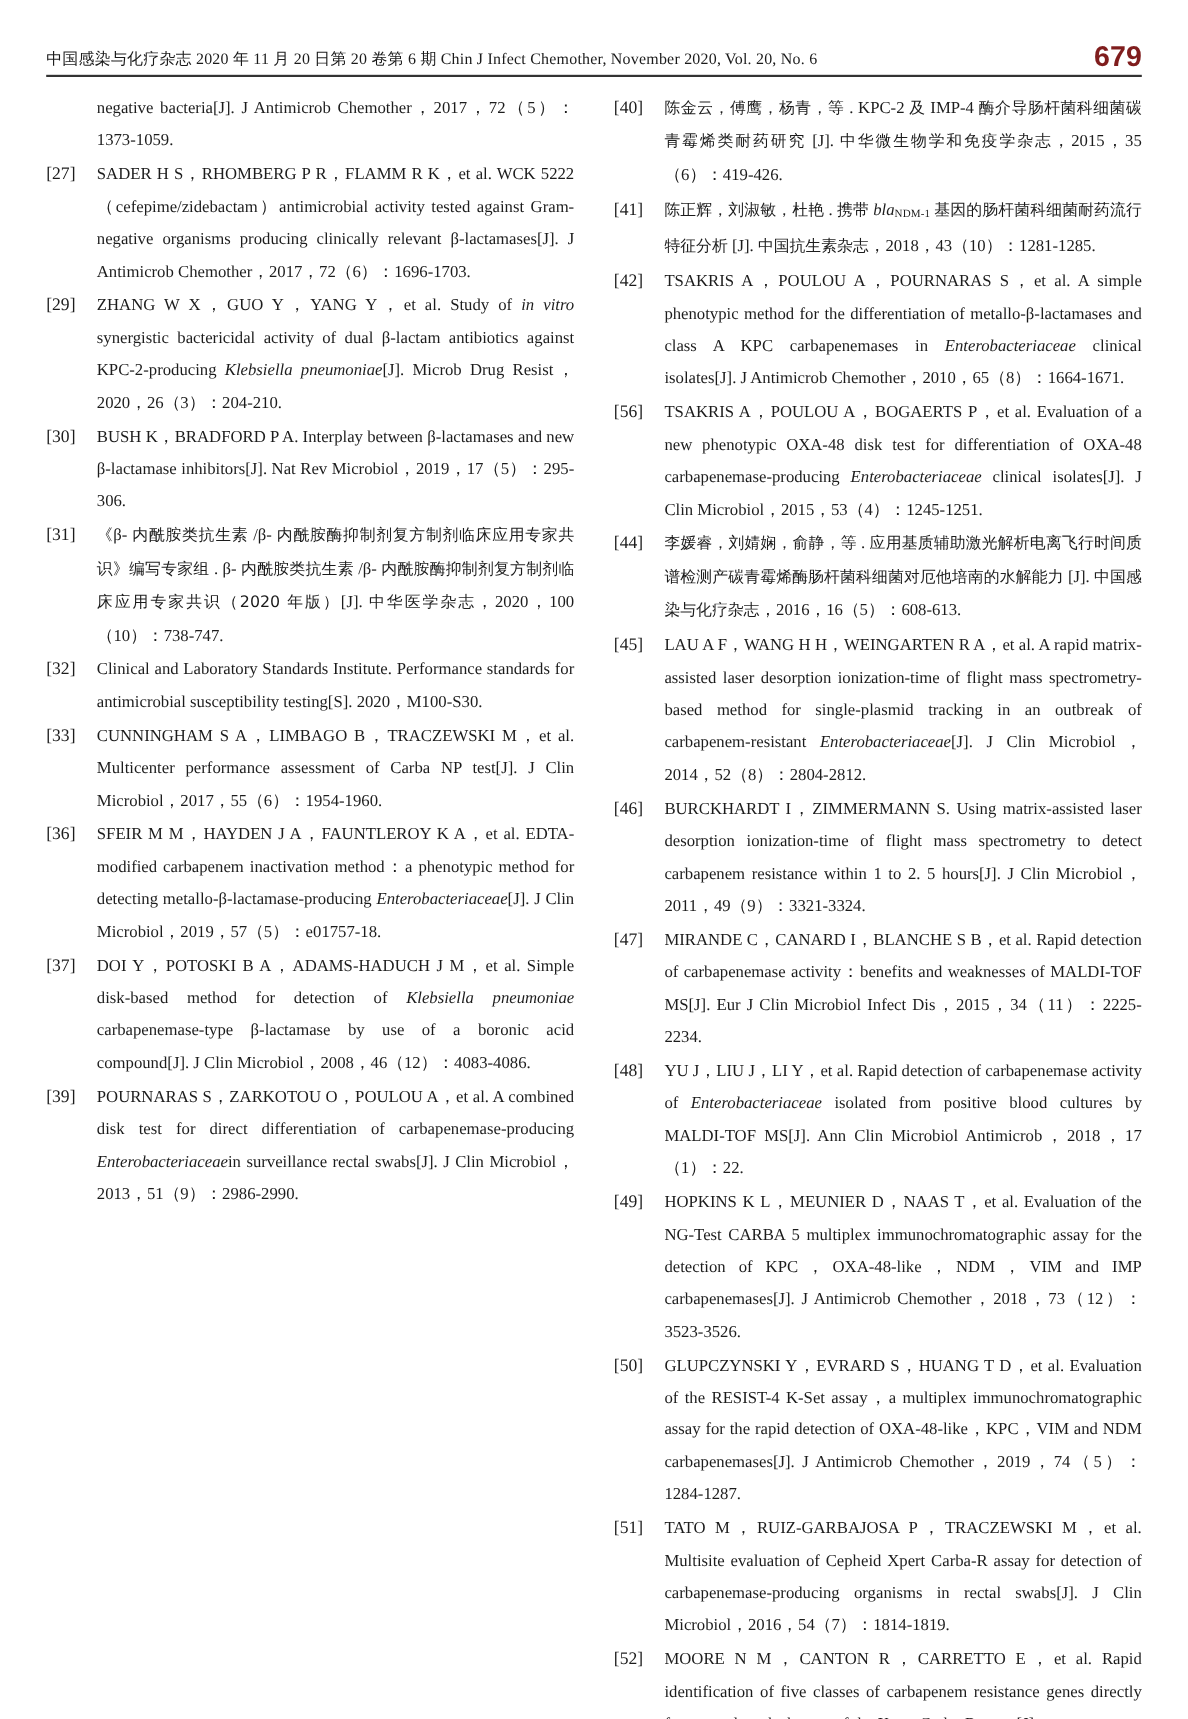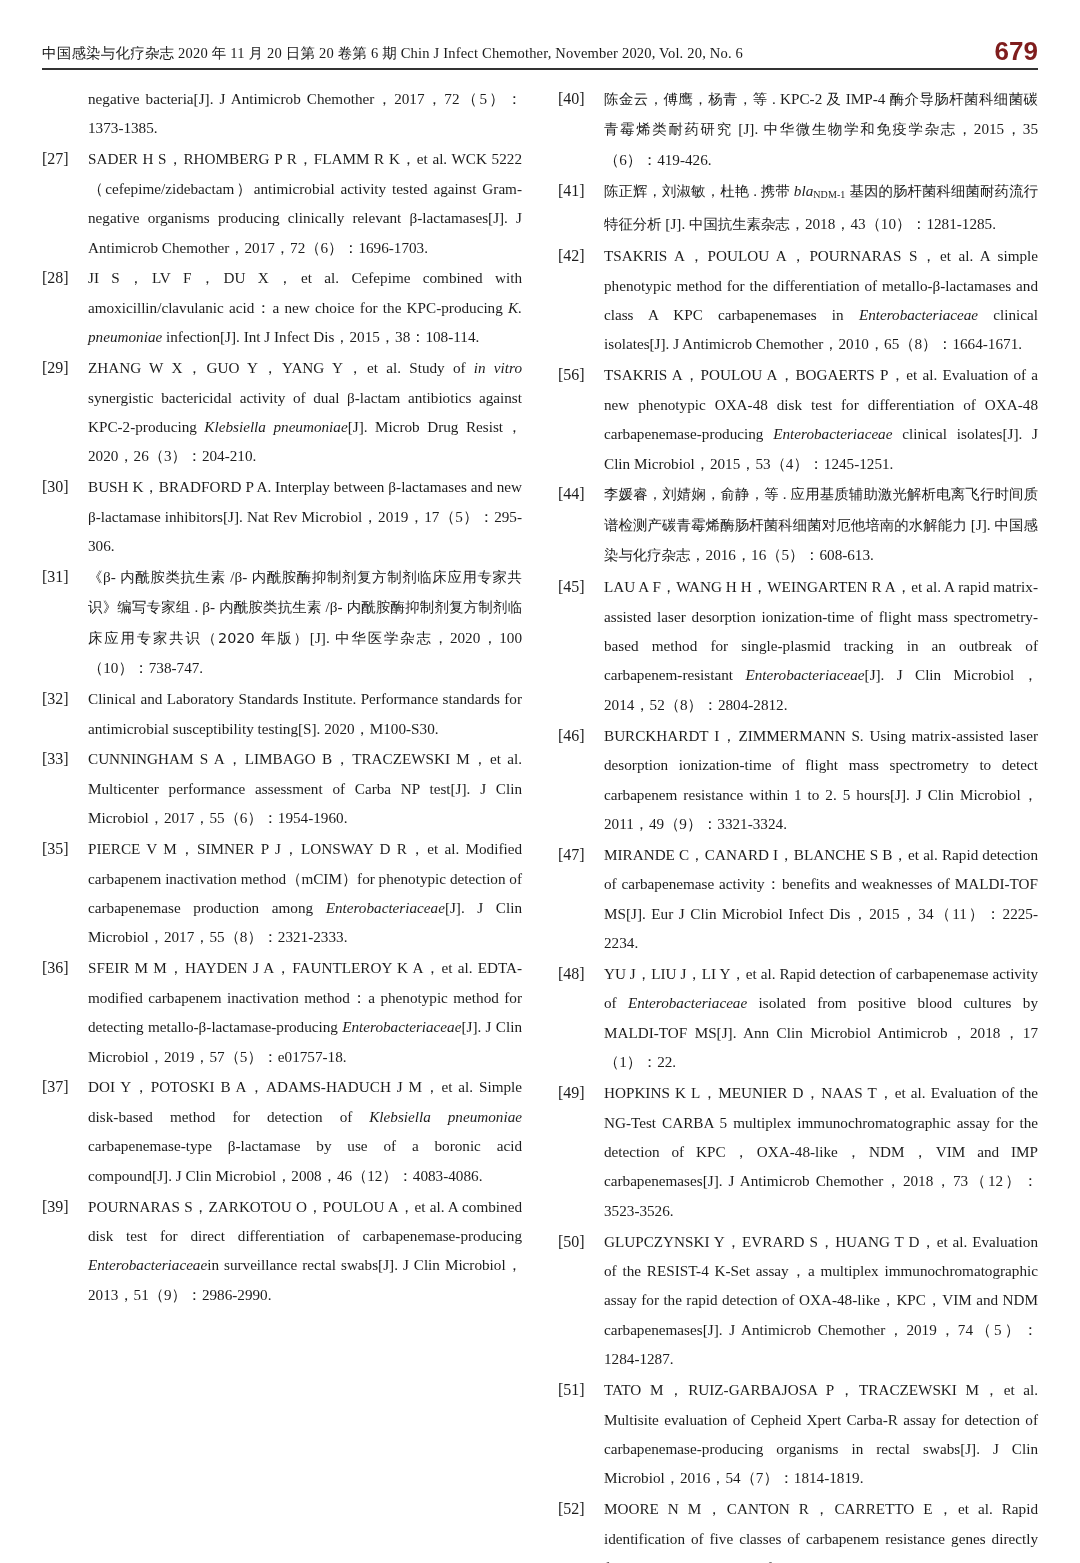--- a/index.html
+++ b/index.html
@@ -123,55 +123,47 @@
   <div class="runhead">
     <span class="runhead-text">中国感染与化疗杂志 2020 年 11 月 20 日第 20 卷第 6 期 Chin J Infect Chemother, November 2020, Vol. 20, No. 6</span>
     <span class="runhead-page">679</span>
   </div>
   <div class="rule"></div>
 
   <div class="columns">
     <div class="col" id="col-left">
         <div class="ref cont">
           <span class="ref-num"></span>
-          <span class="ref-body">negative bacteria[J]. J Antimicrob Chemother，2017，72（5）：1373-1385.</span>
+          <span class="ref-body">negative bacteria[J]. J Antimicrob Chemother，2017，72（5）：1373-1059.</span>
         </div>
         <div class="ref">
           <span class="ref-num">[27]</span>
           <span class="ref-body">SADER H S，RHOMBERG P R，FLAMM R K，et al. WCK 5222（cefepime/zidebactam）antimicrobial activity tested against Gram-negative organisms producing clinically relevant β-lactamases[J]. J Antimicrob Chemother，2017，72（6）：1696-1703.</span>
         </div>
         <div class="ref">
-          <span class="ref-num">[28]</span>
-          <span class="ref-body">JI S，LV F，DU X，et al. Cefepime combined with amoxicillin/clavulanic acid：a new choice for the KPC-producing <i>K. pneumoniae</i> infection[J]. Int J Infect Dis，2015，38：108-114.</span>
-        </div>
-        <div class="ref">
           <span class="ref-num">[29]</span>
           <span class="ref-body">ZHANG W X，GUO Y，YANG Y，et al. Study of <i>in vitro</i> synergistic bactericidal activity of dual β-lactam antibiotics against KPC-2-producing <i>Klebsiella pneumoniae</i>[J]. Microb Drug Resist，2020，26（3）：204-210.</span>
         </div>
         <div class="ref">
           <span class="ref-num">[30]</span>
           <span class="ref-body">BUSH K，BRADFORD P A. Interplay between β-lactamases and new β-lactamase inhibitors[J]. Nat Rev Microbiol，2019，17（5）：295-306.</span>
         </div>
         <div class="ref">
           <span class="ref-num">[31]</span>
           <span class="ref-body"><span class="cjk">《</span>β- <span class="cjk">内酰胺类抗生素</span> /β- <span class="cjk">内酰胺酶抑制剂复方制剂临床应用专家共识》编写专家组</span> . β- <span class="cjk">内酰胺类抗生素</span> /β- <span class="cjk">内酰胺酶抑制剂复方制剂临床应用专家共识（2020 年版）</span>[J]. <span class="cjk">中华医学杂志</span>，2020，100（10）：738-747.</span>
         </div>
         <div class="ref">
           <span class="ref-num">[32]</span>
           <span class="ref-body">Clinical and Laboratory Standards Institute. Performance standards for antimicrobial susceptibility testing[S]. 2020，M100-S30.</span>
         </div>
         <div class="ref">
           <span class="ref-num">[33]</span>
           <span class="ref-body">CUNNINGHAM S A，LIMBAGO B，TRACZEWSKI M，et al. Multicenter performance assessment of Carba NP test[J]. J Clin Microbiol，2017，55（6）：1954-1960.</span>
         </div>
         <div class="ref">
-          <span class="ref-num">[35]</span>
-          <span class="ref-body">PIERCE V M，SIMNER P J，LONSWAY D R，et al. Modified carbapenem inactivation method（mCIM）for phenotypic detection of carbapenemase production among <i>Enterobacteriaceae</i>[J]. J Clin Microbiol，2017，55（8）：2321-2333.</span>
-        </div>
-        <div class="ref">
           <span class="ref-num">[36]</span>
           <span class="ref-body">SFEIR M M，HAYDEN J A，FAUNTLEROY K A，et al. EDTA-modified carbapenem inactivation method：a phenotypic method for detecting metallo-β-lactamase-producing <i>Enterobacteriaceae</i>[J]. J Clin Microbiol，2019，57（5）：e01757-18.</span>
         </div>
         <div class="ref">
           <span class="ref-num">[37]</span>
           <span class="ref-body">DOI Y，POTOSKI B A，ADAMS-HADUCH J M，et al. Simple disk-based method for detection of <i>Klebsiella pneumoniae</i> carbapenemase-type β-lactamase by use of a boronic acid compound[J]. J Clin Microbiol，2008，46（12）：4083-4086.</span>
         </div>
         <div class="ref">
           <span class="ref-num">[39]</span>
           <span class="ref-body">POURNARAS S，ZARKOTOU O，POULOU A，et al. A combined disk test for direct differentiation of carbapenemase-producing <i>Enterobacteriaceae</i>in surveillance rectal swabs[J]. J Clin Microbiol，2013，51（9）：2986-2990.</span>

